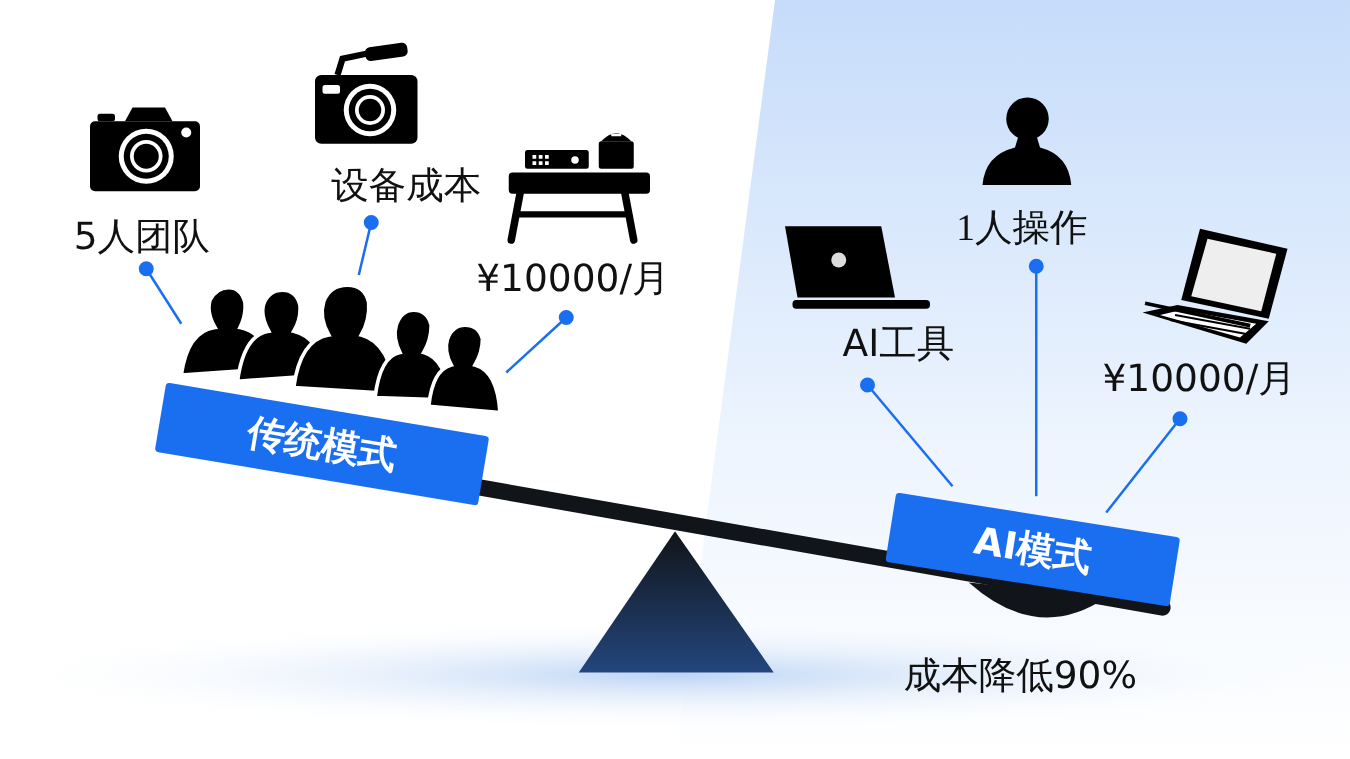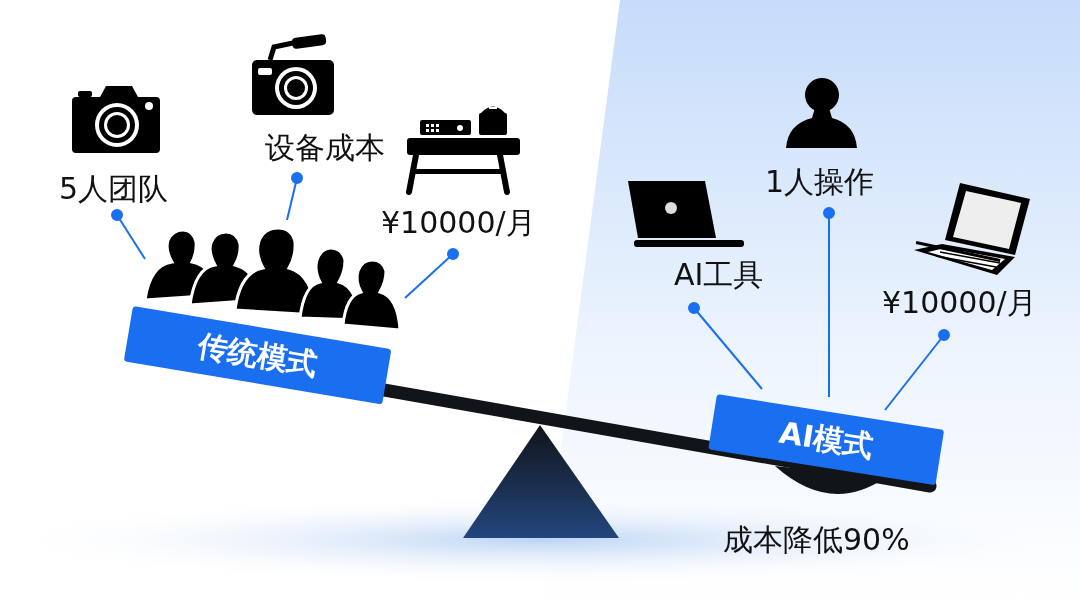--- a/index.html
+++ b/index.html
@@ -136,21 +136,21 @@
       </g>
     <rect x="915" y="250" width="86" height="3" fill="#000" transform="rotate(12 958 252)"></rect>
   </g>
 </svg>
 
 <div class="lbl" style="left:59px;top:169px;">5人团队</div>
 <div class="lbl" style="left:237px;top:128px;margin-left:28px;">设备成本</div>
 <div class="lbl" style="left:381px;top:203px;">¥10000/月</div>
 
 <div class="lbl" style="left:674px;top:255px;">AI工具</div>
-<div class="lbl" style="left:765px;top:162px;">1人操作</div>
+<div class="lbl" style="left:765px;top:162px;font-family:Liberation Serif, serif;">1人操作</div>
 <div class="lbl" style="left:882px;top:283px;">¥10000/月</div>
 
 <div class="plate" style="left:133px;top:306px;width:262px;height:56px;transform:rotate(9.5deg);transform-origin:left top;">
   <span>传统模式</span>
 </div>
 <div class="plate" style="left:717px;top:394px;width:230px;height:56px;transform:rotate(9deg);transform-origin:left top;">
   <span>AI模式</span>
 </div>
 
 <div class="lbl" style="left:723px;top:520px;">成本降低90%</div>

